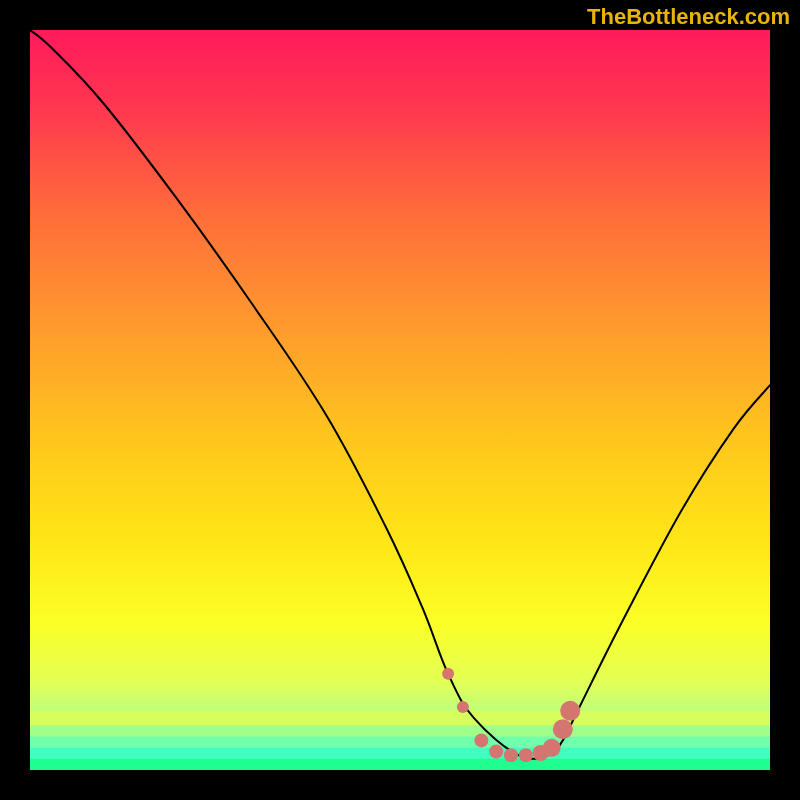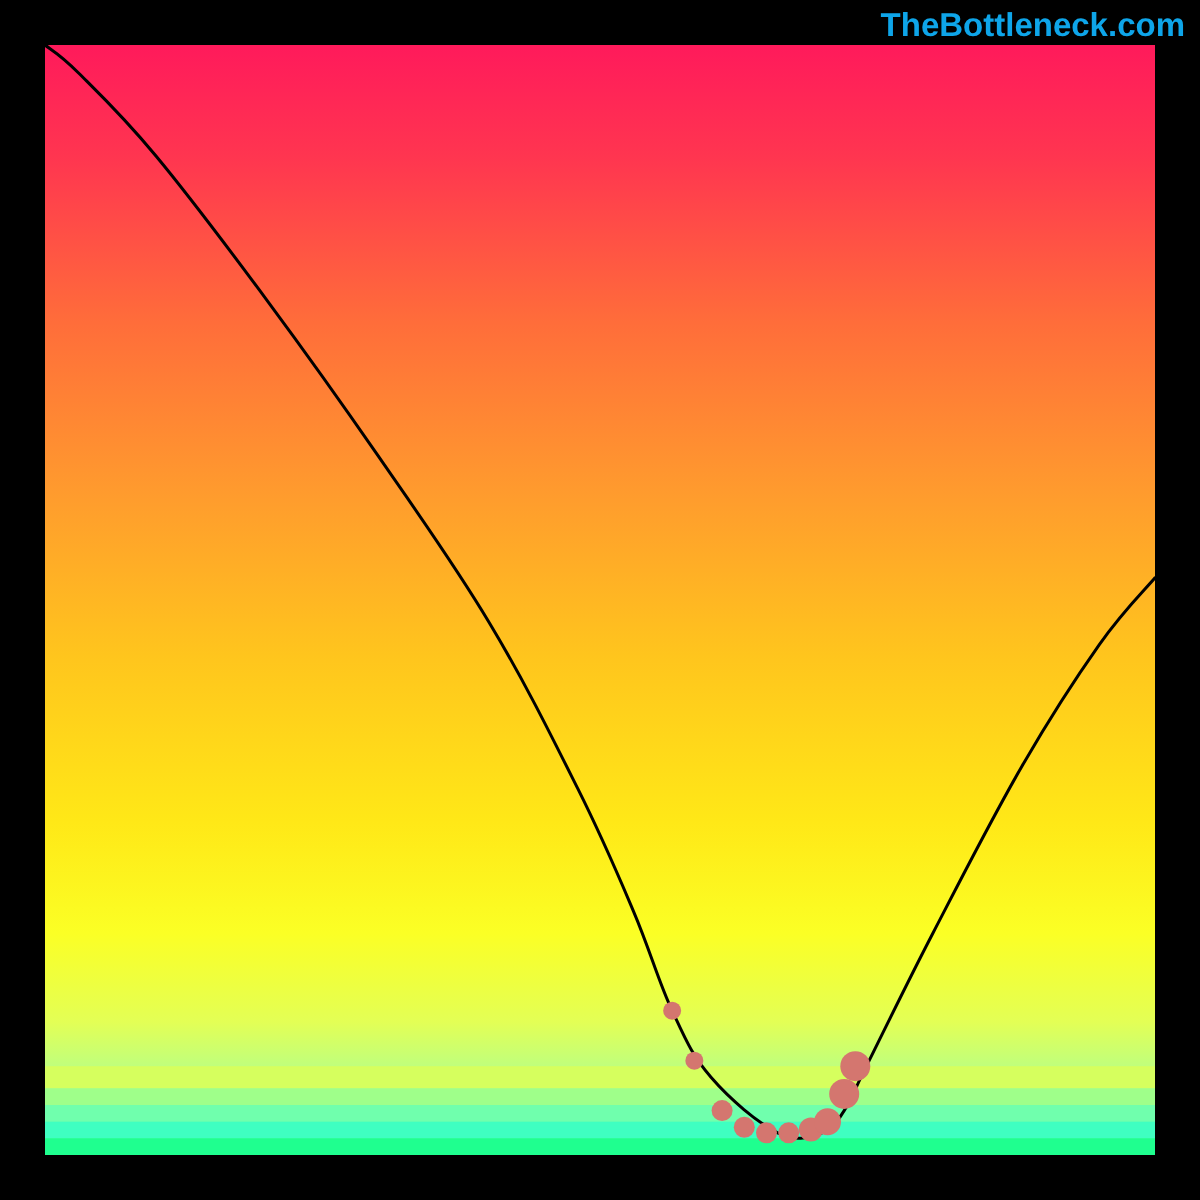--- a/index.html
+++ b/index.html
@@ -13,21 +13,21 @@
   .container {
     position: relative;
     width: 800px;
     height: 800px;
     background: #000;
   }
   .watermark {
     position: absolute;
     top: 4px;
     right: 10px;
-    color: #0ea5e9;
+    color: #eab308;
     font-family: Arial, Helvetica, sans-serif;
     font-size: 22px;
     font-weight: 600;
     z-index: 10;
   }
   svg {
     position: absolute;
     top: 0;
     left: 0;
   }

